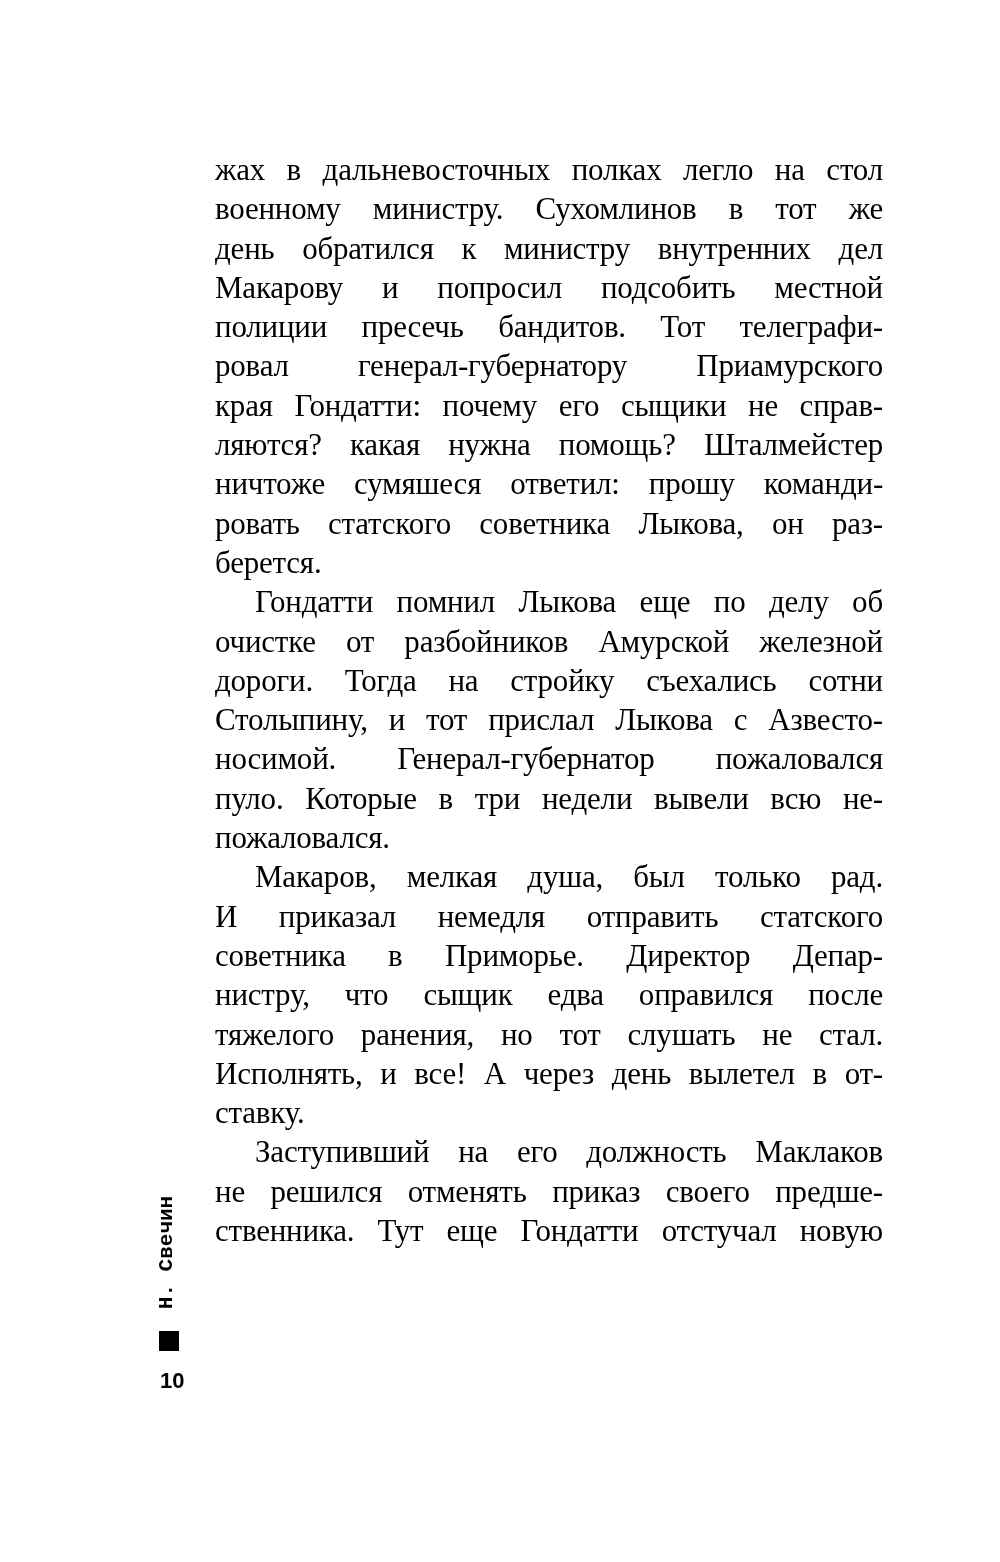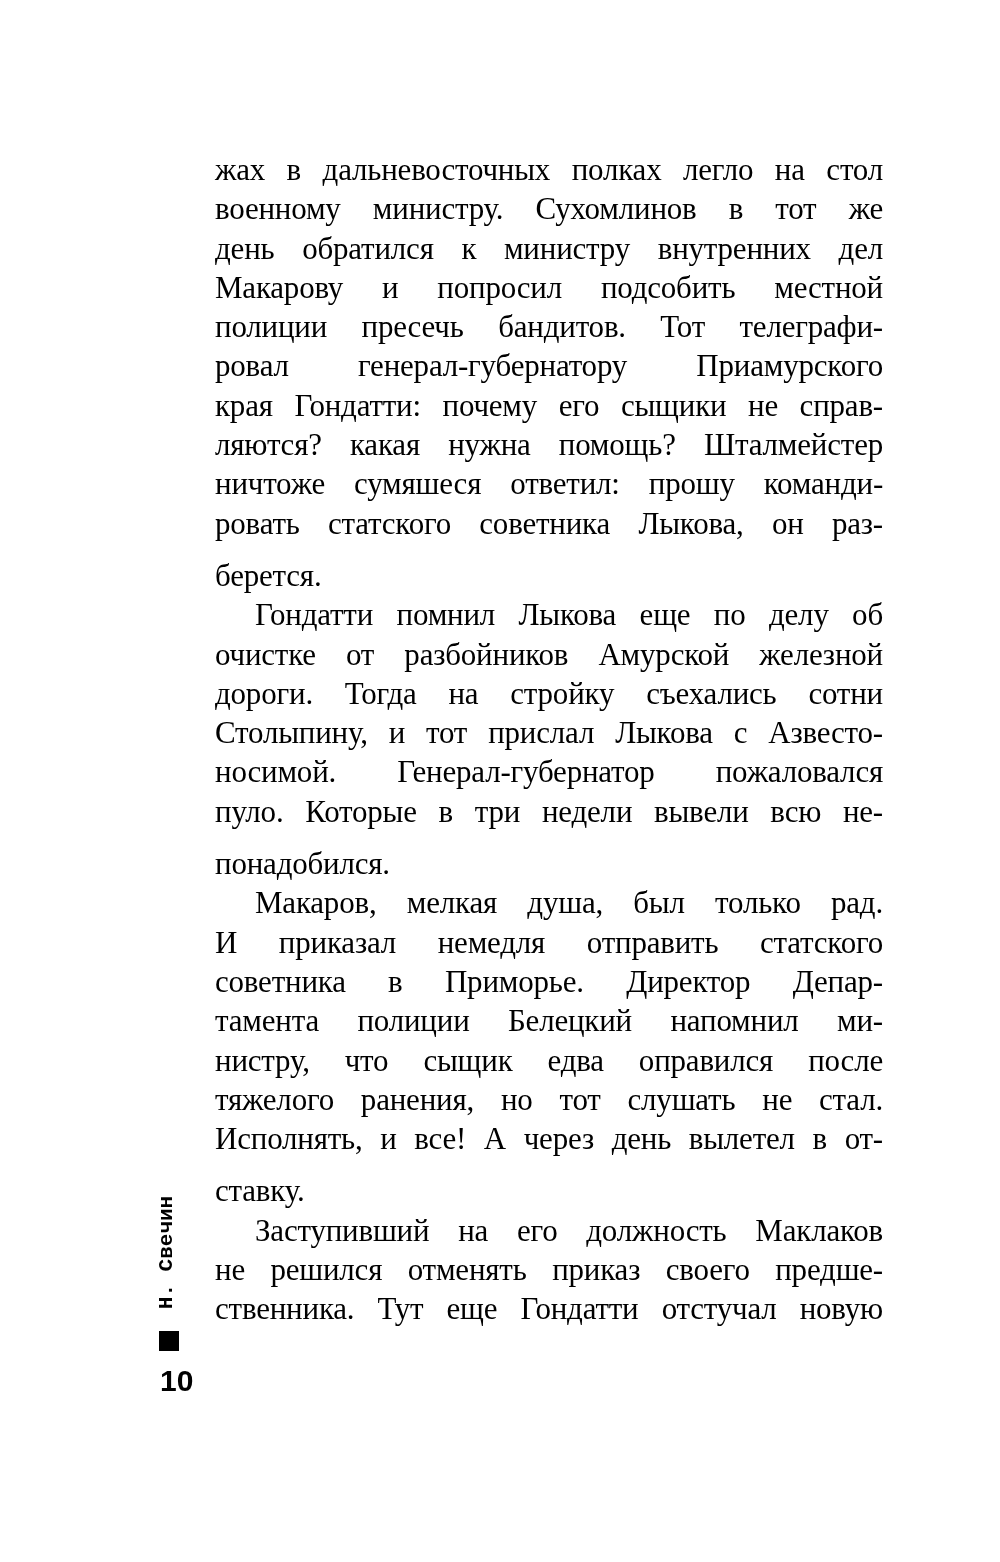--- a/index.html
+++ b/index.html
@@ -31,21 +31,20 @@
     text-align: justify;
     text-align-last: justify;
     height: 39.3px;
     overflow: visible;
   }
   .line.indent {
     padding-left: 40px;
   }
   .line.end {
     text-align-last: left;
-    margin-top: 13px;
   }
   
   .author-vertical {
     position: absolute;
     left: 108px;
     top: 1240px;
     width: 116px;
     height: 25px;
     transform: rotate(-90deg);
     transform-origin: center center;
@@ -64,21 +63,21 @@
     width: 20px;
     height: 20px;
     background: #000000;
   }
   .page-number {
     position: absolute;
     left: 160px;
     top: 1364px;
     font-family: "Liberation Sans", sans-serif;
     font-weight: bold;
-    font-size: 30px;
+    font-size: 22px;
     line-height: 34px;
     color: #000000;
   }
 </style>
 </head>
 <body>
 
 <div class="page">
 
   <div class="author-vertical">Н. Свечин</div>
@@ -98,25 +97,24 @@
       <div class="line">ляются? какая нужна помощь? Шталмейстер</div>
       <div class="line">ничтоже сумяшеся ответил: прошу команди-</div>
       <div class="line">ровать статского советника Лыкова, он раз-</div>
       <div class="line end">берется.</div>
       <div class="line indent">Гондатти помнил Лыкова еще по делу об</div>
       <div class="line">очистке от разбойников Амурской железной</div>
       <div class="line">дороги. Тогда на стройку съехались сотни</div>
       <div class="line">Столыпину, и тот прислал Лыкова с Азвесто-</div>
       <div class="line">носимой. Генерал-губернатор пожаловался</div>
       <div class="line">пуло. Которые в три недели вывели всю не-</div>
-      <div class="line end">понадобился.</div>
+      <div class="line end">пожаловался.</div>
       <div class="line indent">Макаров, мелкая душа, был только рад.</div>
       <div class="line">И приказал немедля отправить статского</div>
       <div class="line">советника в Приморье. Директор Депар-</div>
-      <div class="line">тамента полиции Белецкий напомнил ми-</div>
       <div class="line">нистру, что сыщик едва оправился после</div>
       <div class="line">тяжелого ранения, но тот слушать не стал.</div>
       <div class="line">Исполнять, и все! А через день вылетел в от-</div>
       <div class="line end">ставку.</div>
       <div class="line indent">Заступивший на его должность Маклаков</div>
       <div class="line">не решился отменять приказ своего предше-</div>
       <div class="line">ственника. Тут еще Гондатти отстучал новую</div>
     </div>
 
 </div>

